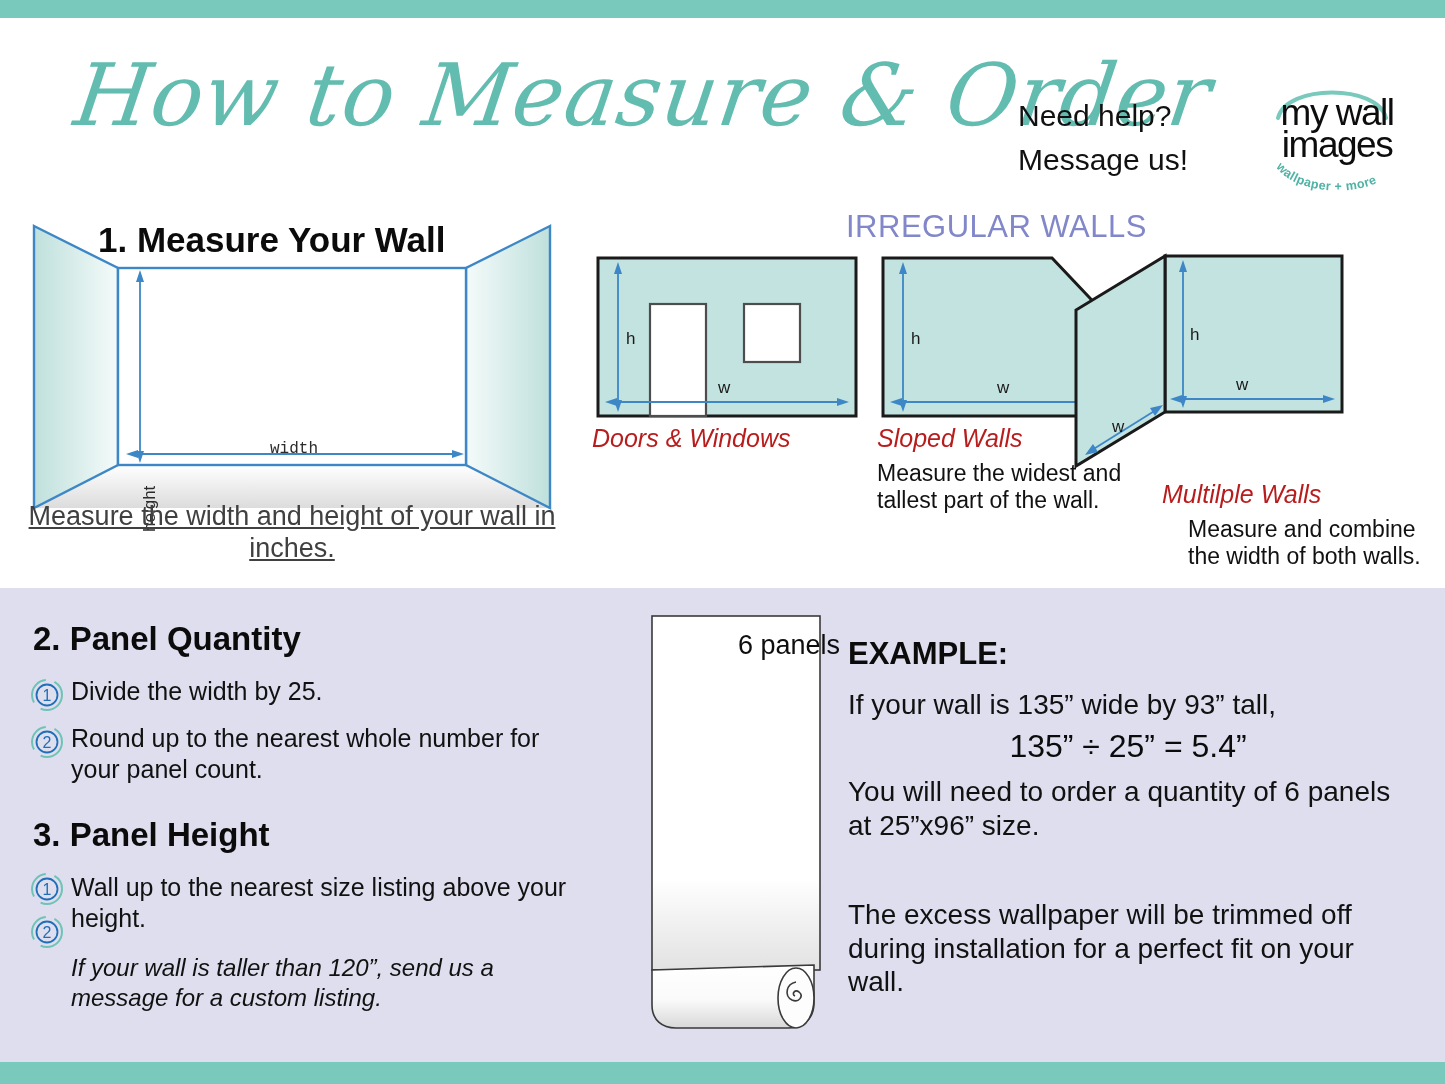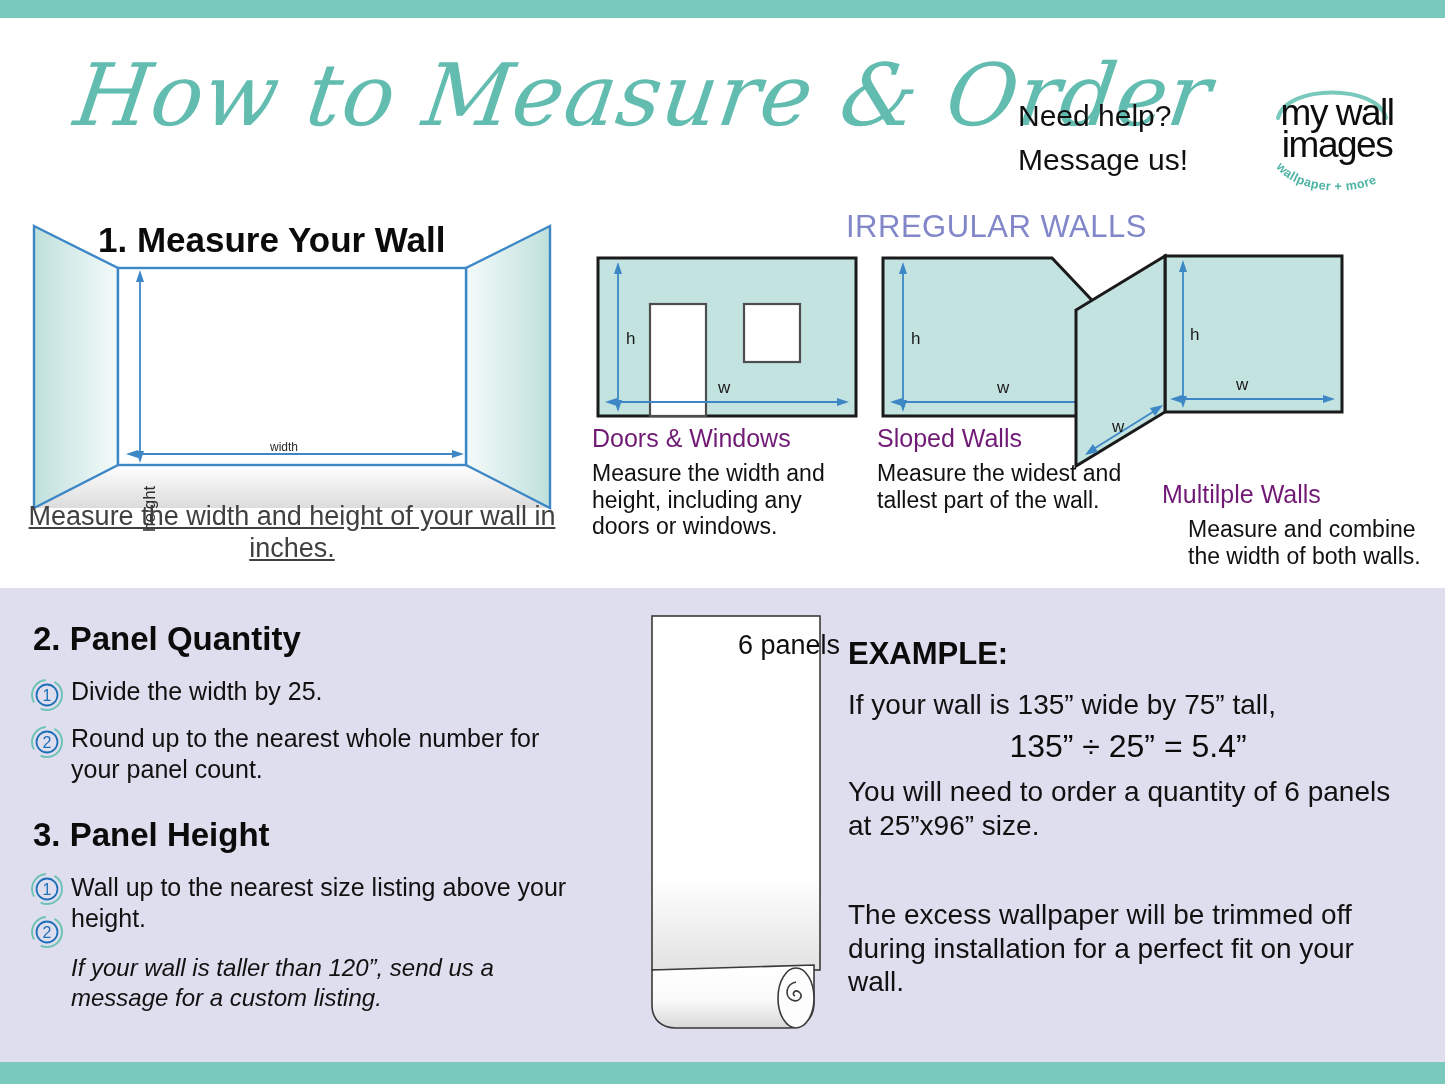--- a/index.html
+++ b/index.html
@@ -69,34 +69,34 @@
   .room{position:absolute;left:0;top:0;width:560px;height:300px;}
 
   .lbl-height{
     position:absolute;left:128px;top:320px;
     font-size:17px;color:#2b2b2b;
     transform:rotate(-90deg);transform-origin:0 0;
     white-space:nowrap;
   }
   .lbl-width{
     position:absolute;left:258px;top:228px;
-    font-size:12px;color:#2b2b2b;white-space:nowrap;
+    font-size:16px;color:#2b2b2b;white-space:nowrap;font-family:Liberation Mono, monospace;
   }
 
   
   .irr-head{
     position:absolute;left:846px;top:209px;
     font-size:31px;color:#8187c9;letter-spacing:0.5px;white-space:nowrap;
   }
   .irrcol{position:absolute;top:252px;}
   .irr-1{left:592px;width:270px;}
   .irr-2{left:877px;width:270px;}
   .irr-3{left:1162px;width:270px;}
   .irr-title{
-    font-size:25px;color:#701a75;white-space:nowrap;
+    font-size:25px;color:#b91c1c;white-space:nowrap;font-style:italic;
   }
   .irr-body{
     font-size:23px;line-height:1.16;color:#111;margin-top:7px;
   }
   .irr-svg{display:block;}
 
   
   .lav{
     position:absolute;left:0;top:588px;width:1445px;height:474px;
     background:#dedeee;
@@ -236,21 +236,20 @@
       </g>
       <g stroke="#3d87c6" stroke-width="1.8">
         <line x1="20" y1="150" x2="250" y2="150"></line>
         <polygon points="13,150 25,146 25,154" fill="#3d87c6" stroke="none"></polygon>
         <polygon points="257,150 245,146 245,154" fill="#3d87c6" stroke="none"></polygon>
       </g>
       <text x="34" y="92" font-size="17" fill="#1a1a1a" font-family="Liberation Sans, sans-serif">h</text>
       <text x="126" y="141" font-size="17" fill="#1a1a1a" font-family="Liberation Sans, sans-serif">w</text>
     </svg>
     <div class="irr-title">Doors &amp; Windows</div>
-    <div class="irr-body">Measure the width and height, including any doors or windows.</div>
   </div>
 
   <div class="irrcol irr-2">
     <svg class="irr-svg" width="270" height="172" viewBox="0 0 270 172">
       <polygon points="6,6 175,6 264,100 264,164 6,164" fill="#c3e3e0" stroke="#1a1a1a" stroke-width="3"></polygon>
       <g stroke="#3d87c6" stroke-width="1.8">
         <line x1="26" y1="16" x2="26" y2="154"></line>
         <polygon points="26,10 22,22 30,22" fill="#3d87c6" stroke="none"></polygon>
         <polygon points="26,160 22,148 30,148" fill="#3d87c6" stroke="none"></polygon>
       </g>
@@ -351,19 +350,19 @@
 
     <rect x="16" y="6" width="168" height="354" fill="url(#gRoll)" stroke="#3a3a3a" stroke-width="1.6"></rect>
 
     <path d="M16,360 L16,395 C16,410 26,418 40,418 L152,418 C168,418 178,408 178,393 L178,355 Z" fill="url(#gTube)" stroke="#3a3a3a" stroke-width="1.6"></path>
     <ellipse cx="160" cy="388" rx="18" ry="30" fill="#fdfdfd" stroke="#3a3a3a" stroke-width="1.6"></ellipse>
     <path d="M160,372 C150,374 148,386 156,390 C163,393 168,386 163,382 C159,379 155,384 159,386" fill="none" stroke="#3a3a3a" stroke-width="1.6"></path>
   </svg>
   <div class="roll-label">6 panels</div>
 
   <div class="ex-h">EXAMPLE:</div>
-  <div class="ex-l1">If your wall is 135” wide by 75” tall,</div>
+  <div class="ex-l1">If your wall is 135” wide by 93” tall,</div>
   <div class="ex-math">135” ÷ 25” = 5.4”</div>
   <div class="ex-l2">You will need to order a quantity of 6 panels at 25”x96” size.</div>
   <div class="ex-l3">The excess wallpaper will be trimmed off during installation for a perfect fit on your wall.</div>
 
   <div class="bar-bottom"></div>
 </div>
 
 </body></html>

